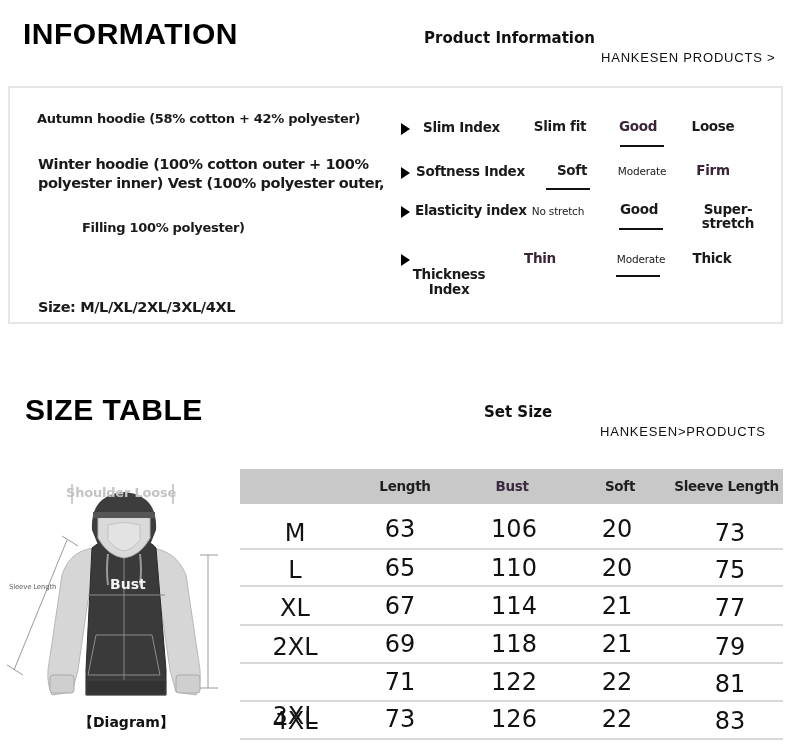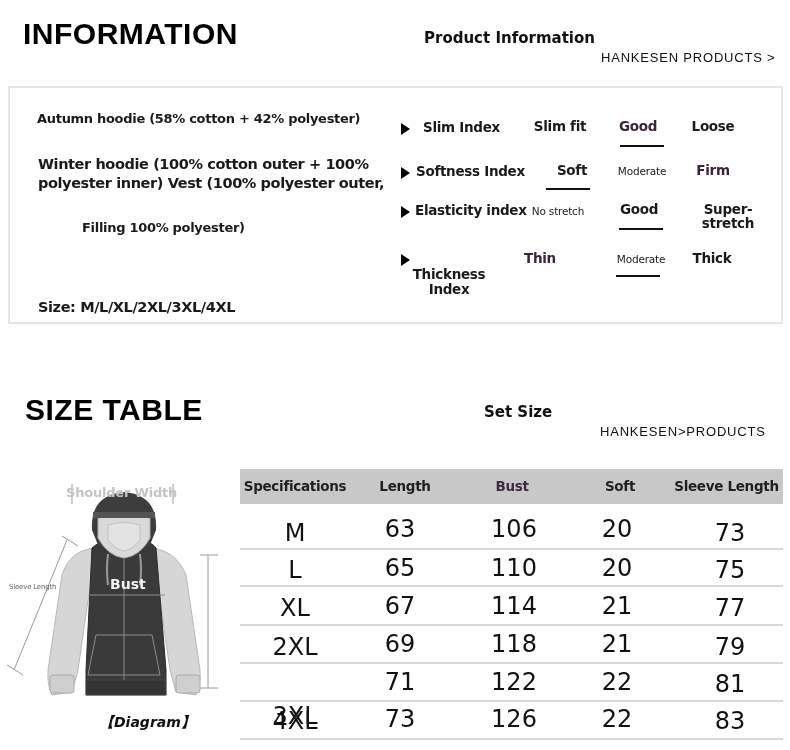--- a/index.html
+++ b/index.html
@@ -173,28 +173,27 @@
     <line x1="62" y1="66" x2="78" y2="76" stroke="#9a9a9a" stroke-width="1"></line>
     <line x1="7" y1="195" x2="23" y2="205" stroke="#9a9a9a" stroke-width="1"></line>
 
     <line x1="208" y1="85" x2="208" y2="218" stroke="#9a9a9a" stroke-width="1"></line>
     <line x1="200" y1="85" x2="218" y2="85" stroke="#9a9a9a" stroke-width="1"></line>
     <line x1="200" y1="218" x2="218" y2="218" stroke="#9a9a9a" stroke-width="1"></line>
 
     <line x1="72" y1="14" x2="72" y2="34" stroke="#9a9a9a" stroke-width="1"></line>
     <line x1="173" y1="14" x2="173" y2="34" stroke="#9a9a9a" stroke-width="1"></line>
   </svg>
-  <div class="abs" style="left:66px; top:15px; font-size:13px; font-weight:700; color:#c4c4c4; letter-spacing:-0.2px;">Shoulder Width</div>
+  <div class="abs" style="left:66px; top:15px; font-size:13px; font-weight:700; color:#c4c4c4; letter-spacing:-0.2px;">Shoulder Loose</div>
   <div class="abs" style="left:9px; top:113px; font-size:7px; color:#666; letter-spacing:-0.2px;">Sleeve Length</div>
   <div class="abs" style="left:110px; top:106px; font-size:14px; font-weight:700; color:#f2f2f2;">Bust</div>
-  <div class="abs diag-caption" style="left:100px; top:245px;font-style:italic;">【Diagram】</div>
+  <div class="abs diag-caption" style="left:79px; top:245px;">【Diagram】</div>
 </div>
 
 <div class="abs tbl-header">
-  <div class="th" style="left:0; width:110px;">Specifications</div>
   <div class="th" style="left:125px; width:80px;">Length</div>
   <div class="th purple" style="left:232px; width:80px;">Bust</div>
   <div class="th" style="left:340px; width:80px;">Soft</div>
   <div class="th" style="left:430px; width:113px;">Sleeve Length</div>
 </div>
 
 <div class="abs" style="left:240px; top:512px; width:543px; height:36px;">
   <div class="td" style="left:15px; width:80px; top:9px;">M</div>
   <div class="td" style="left:125px; width:70px; top:5px;">63</div>
   <div class="td" style="left:232px; width:84px; top:5px;">106</div>

